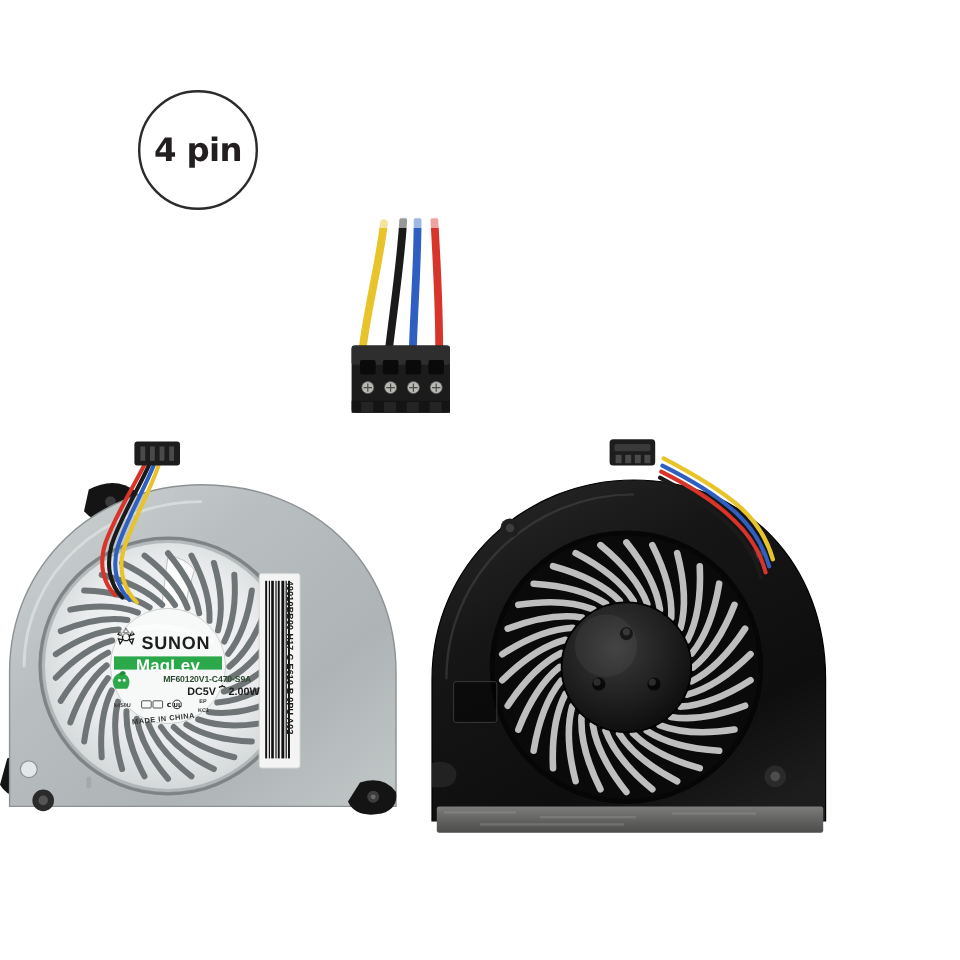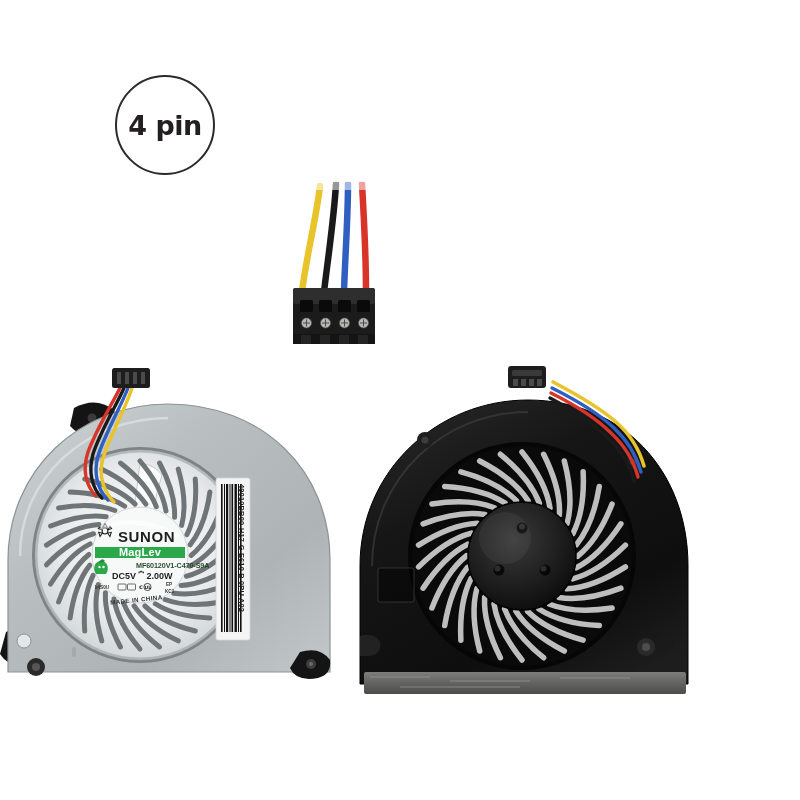--- a/index.html
+++ b/index.html
@@ -61,35 +61,36 @@
     font-family: "Liberation Sans", sans-serif;
   }
   .st-brand {
     font-size: 15px;
     font-weight: bold;
     color: #1d1d1d;
     letter-spacing: 0.6px;
     text-align: right;
   }
   .st-maglev {
-    font-size: 11px;
+    font-size: 14px;
     font-weight: bold;
     color: #ffffff;
     letter-spacing: 0.2px;
   }
   .st-model {
     font-size: 7.2px;
     font-weight: bold;
     color: #2a4a2f;
     letter-spacing: -0.1px;
   }
   .st-volt {
     font-size: 9px;
     font-weight: bold;
     color: #1d1d1d;
+    margin-left: 44px;
   }
   .st-tiny {
     font-size: 4.6px;
     font-weight: bold;
     color: #333;
   }
   .st-made {
     font-size: 6.2px;
     font-weight: bold;
     color: #333;

